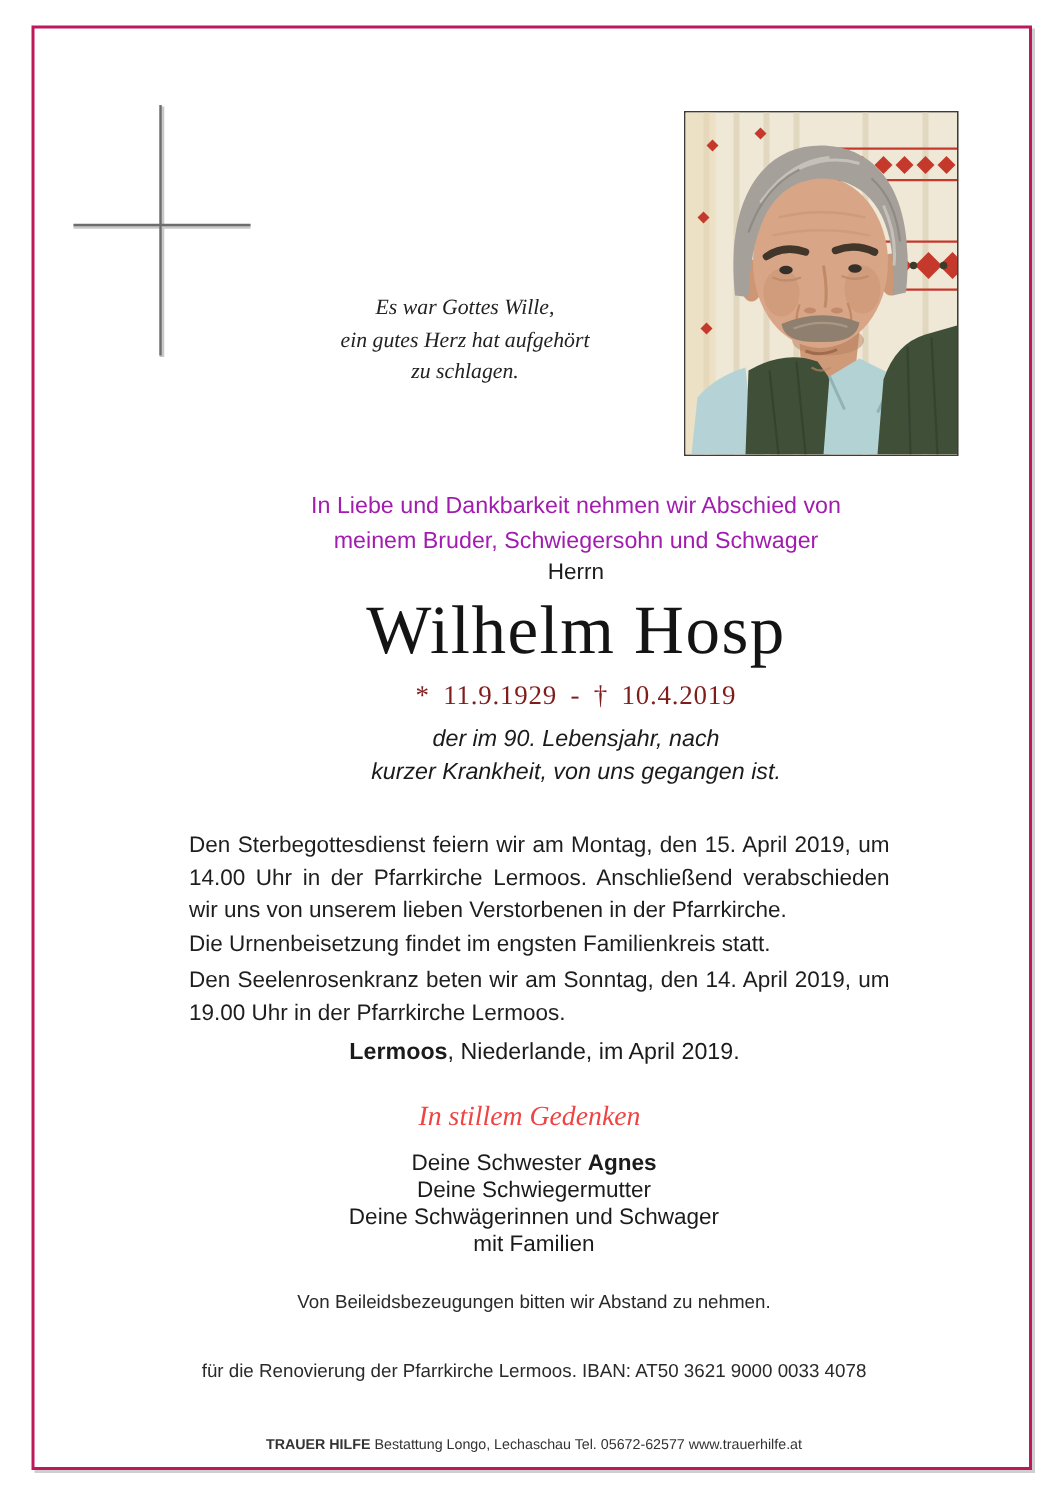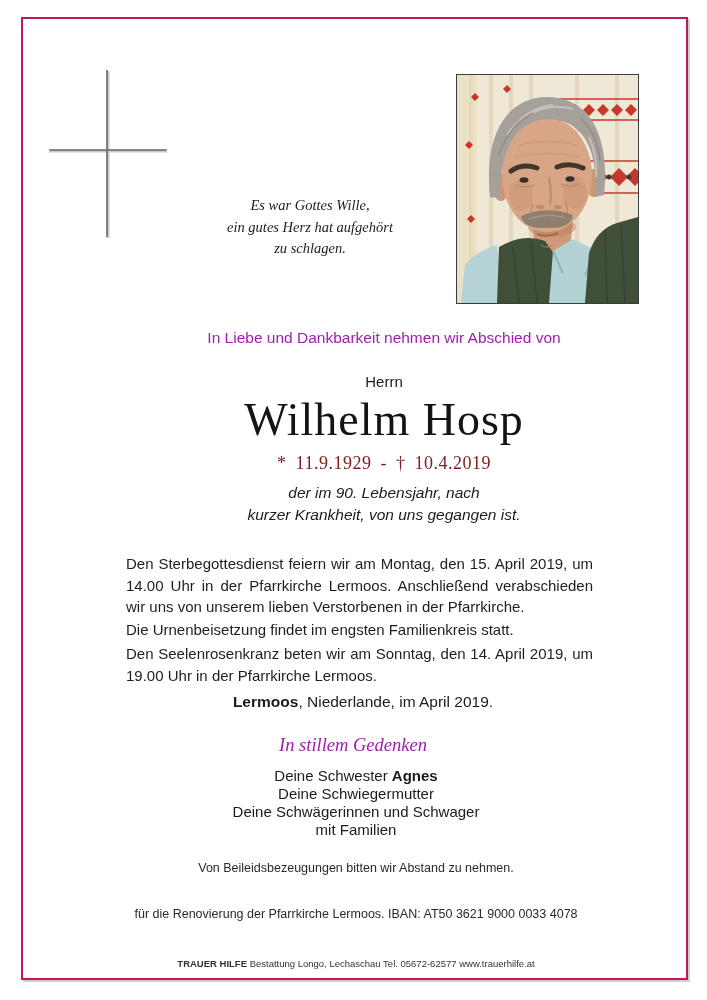--- a/index.html
+++ b/index.html
@@ -25,21 +25,21 @@
   .agenote{top:463px;font-size:15.5px;line-height:22px;font-style:italic;}
 
   .bodycol{left:103px;width:467px;font-size:15px;line-height:21.5px;color:#1e1e1e;}
   .p-just{text-align:justify;}
   .p1{top:534px;}
   .p2{top:600px;}
   .p3{top:624px;}
 
   .dateline{left:110px;top:674px;width:460px;font-size:15.5px;}
   .remembrance{left:100px;top:716px;width:460px;font-family:"Liberation Serif",serif;
-               font-style:italic;font-size:18.5px;color:#a21caf;}
+               font-style:italic;font-size:18.5px;color:#ef4444;}
   .mourners{left:103px;top:748px;width:460px;font-size:15px;line-height:18px;}
   .condolence{left:103px;top:842px;width:460px;font-size:12.5px;color:#2a2a2a;}
   .donation{left:103px;top:888px;width:460px;font-size:12.5px;line-height:15px;color:#2a2a2a;}
   .footer{left:103px;top:939px;width:460px;font-size:9.5px;color:#333;}
   .b{font-weight:bold;}
 </style>
 </head>
 <body>
 
 <div class="page">
@@ -164,20 +164,21 @@
 
         <path d="M64,141 Q90,130 116,140 Q114,154 90,153 Q66,154 64,141 Z" fill="#8f7f6e"></path>
         <path d="M72,144 Q90,137 108,143" stroke="#a99784" stroke-width="1.5" fill="none"></path>
         <path d="M80,159 Q90,163 101,158" stroke="#a06a4e" stroke-width="2" fill="none"></path>
         <path d="M84,170 Q90,174 97,170" stroke="#c18a67" stroke-width="1.5" fill="none" opacity="0.6"></path>
       </svg>
     </div>
 
     <div class="abs headcol intro center">
       <div>In Liebe und Dankbarkeit nehmen wir Abschied von</div>
+      <div>meinem Bruder, Schwiegersohn und Schwager</div>
     </div>
 
     <div class="abs headcol salutation center">Herrn</div>
 
     <div class="abs headcol dname serif center">Wilhelm Hosp</div>
 
     <div class="abs headcol dates serif center">* 11.9.1929 - † 10.4.2019</div>
 
     <div class="abs headcol agenote center">
       <div>der im 90. Lebensjahr, nach</div>

